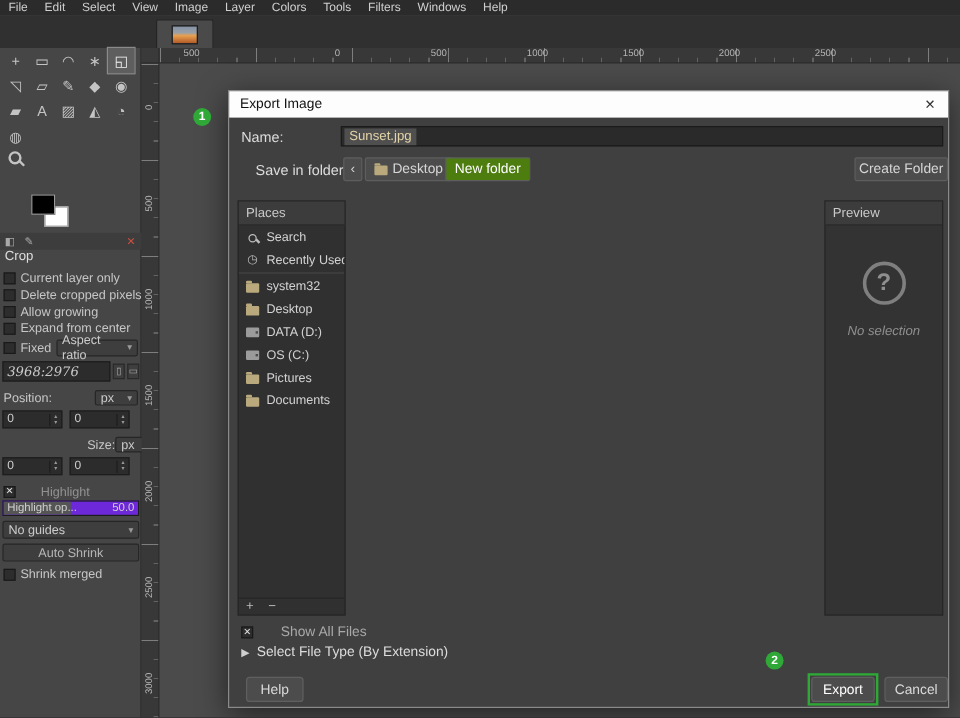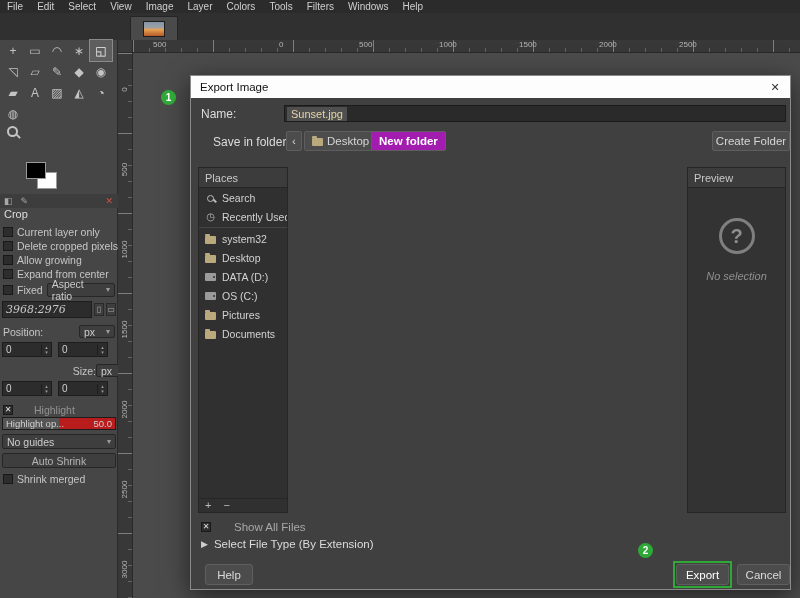--- a/index.html
+++ b/index.html
@@ -49,21 +49,21 @@
   .dim { color:#929292;margin-left:17px; }
   .dd { background:#3e3e3e; border:1px solid #262626; border-radius:2px; color:#cccccc;
         display:flex; align-items:center; justify-content:space-between; padding:0 4px; }
   .dd .caret { color:#9a9a9a; font-size:8px; }
   .entry { background:#2c2c2c; border:1px solid #1d1d1d; color:#c9c9c9; display:flex; align-items:center; padding:0 3px; }
   .spin { position:absolute; width:50px; height:15px; background:#2c2c2c; border:1px solid #1d1d1d;
           display:flex; align-items:center; }
   .spin .val { flex:1; padding-left:3px; font-size:10px; color:#cfcfcf; }
   .spin .arrows { width:10px; display:flex; flex-direction:column; align-items:center; border-left:1px solid #1d1d1d; }
   .spin .arrows span { font-size:5px; line-height:5px; color:#9a9a9a; }
-  .slider { position:absolute; left:2px; width:114px; height:13px; background:#b91c1c; border:1px solid #1c1c1c;
+  .slider { position:absolute; left:2px; width:114px; height:13px; background:#6d28d9; border:1px solid #1c1c1c;
             display:flex; align-items:flex-start; overflow:hidden; }
   .slider .fill { position:absolute; left:0; top:0; bottom:0; width:50%; background:#555555; }
   .slider .s-label { position:relative; z-index:1; font-size:9.5px; color:#d0d0d0; padding-left:3px; flex:1; }
   .slider .s-val { position:relative; z-index:1; font-size:9.5px; color:#d0d0d0; padding-right:3px; }
   .wide-btn { position:absolute; left:2px; width:114px; background:#3e3e3e; border:1px solid #262626;
               border-radius:2px; color:#b5b5b5; display:flex; align-items:center; justify-content:center; }
 
   
   .ruler-corner { position:absolute; left:118px; top:40px; width:15px; height:13px; background:#3a3a3a;
                   border-right:1px solid #2a2a2a; border-bottom:1px solid #2a2a2a; }
@@ -93,21 +93,21 @@
   .titlebar .x { width:30px; text-align:center; font-size:11px; color:#333; cursor:default; }
 
   .dlabel { position:absolute; font-size:12px; color:#dcdcdc; }
   .name-field { position:absolute; left:93px; top:29px; width:502px; height:17px; background:#2a2a2a;
                 border:1px solid #1b1b1b; display:flex; align-items:flex-end; }
   .name-sel { background:#4f4f4f; color:#e4d5a8; font-size:11px; padding:1px 4px; margin-left:2px; }
 
   .crumb-btn { position:absolute; top:55px; height:20px; background:#4c4c4c; border:1px solid #5e5e5e;
                border-radius:2px; color:#d6d6d6; font-size:11.5px; display:flex; align-items:center;
                justify-content:center; gap:4px; padding:0 7px; }
-  .crumb-active { background:#a21caf; color:#ffffff; font-weight:bold; }
+  .crumb-active { background:#4d7c0f; color:#ffffff; font-weight:normal; }
 
   .panel-hdr { height:20px; background:#3c3c3c; border-bottom:1px solid #262626; display:flex;
                align-items:center; font-size:11px; color:#c9c9c9; padding:0 6px; }
   .places { position:absolute; left:7px; top:91px; width:90px; height:346px; background:#303030;
             border:1px solid #262626; display:flex; flex-direction:column; }
   .places-list { flex:1; overflow:hidden; }
   .place-row { display:flex; align-items:center; height:19px; padding-left:5px; gap:5px;
                font-size:10.5px; color:#d2d2d2; white-space:nowrap; }
   .places-sep { border-top:1px solid #454545; margin:1px 0; }
   .places-toolbar { height:14px; border-top:1px solid #262626; display:flex; align-items:center; }

